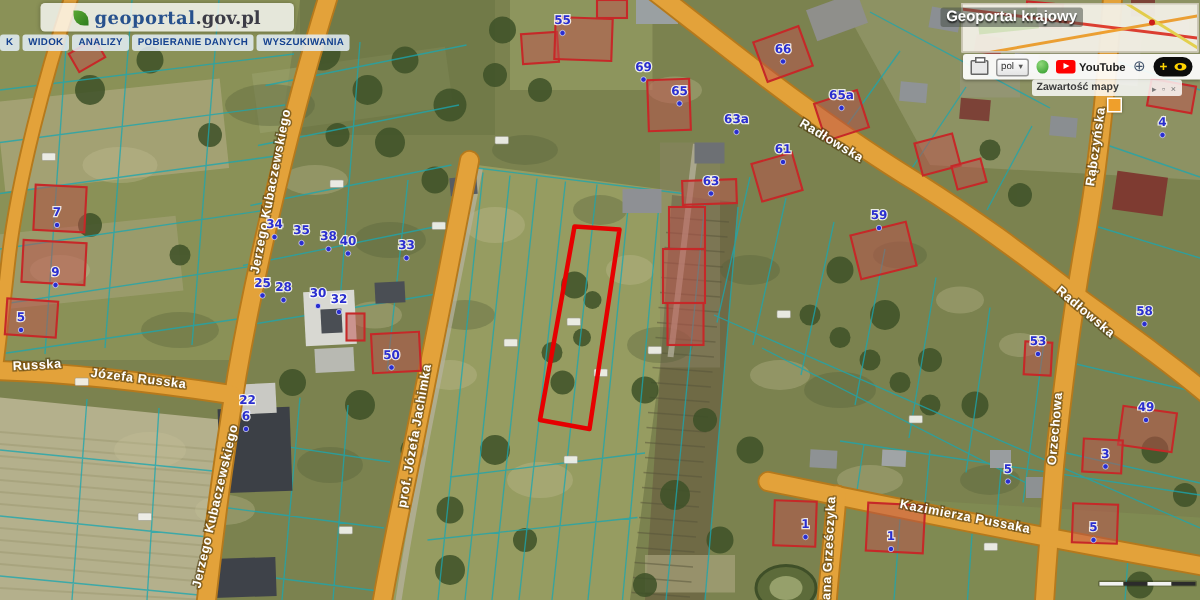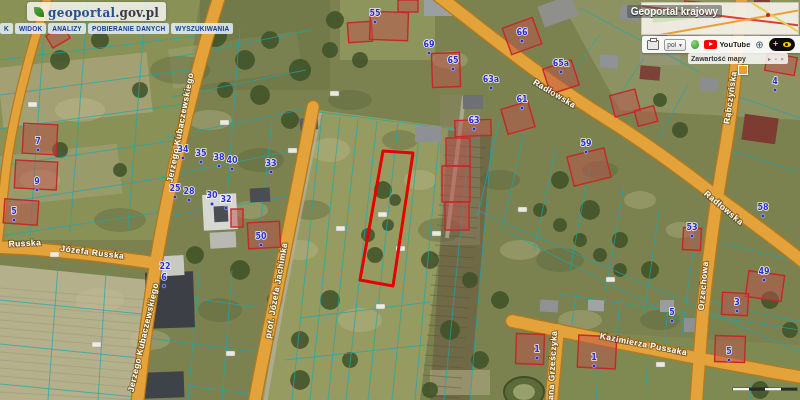--- a/index.html
+++ b/index.html
@@ -28,21 +28,21 @@
     fill:#2a2ecf; stroke:rgba(255,255,255,.85); stroke-width:1.6px; paint-order:stroke;
     text-anchor:middle;
   }
   .house-dot { fill:#2a2ecf; stroke:rgba(255,255,255,.8); stroke-width:0.5; }
   .highlight-parcel { fill:none; stroke:#e60000; stroke-width:3; stroke-linejoin:round; }
 
   
   .logo-box {
     position:absolute; left:27px; top:2px; height:17px;
     background:rgba(255,255,255,.78); border-radius:3px;
-    display:flex; align-items:center; gap:4px; padding:1px 7px;
+    display:flex; align-items:center; gap:4px; padding:1px 22px;
     box-shadow:0 0 3px rgba(0,0,0,.25);
   }
   .logo-leaf { width:10px; height:10px; background:linear-gradient(135deg,#5aa832,#2e7d1e); border-radius:0 70% 0 70%; }
   .logo-main   { font-family:"DejaVu Serif", serif; font-weight:bold; font-size:12px; color:#27518d; letter-spacing:.3px; }
   .logo-suffix { font-family:"DejaVu Serif", serif; font-weight:bold; font-size:12px; color:#3c3c46; }
   .menu-bar { position:absolute; left:0; top:23px; display:flex; gap:2px; }
   .menu-item {
     background:rgba(228,238,248,.85); color:#14418f; font-size:6.5px; font-weight:bold;
     padding:2px 4px; border-radius:2px; letter-spacing:.2px; white-space:nowrap; cursor:default;
   }

